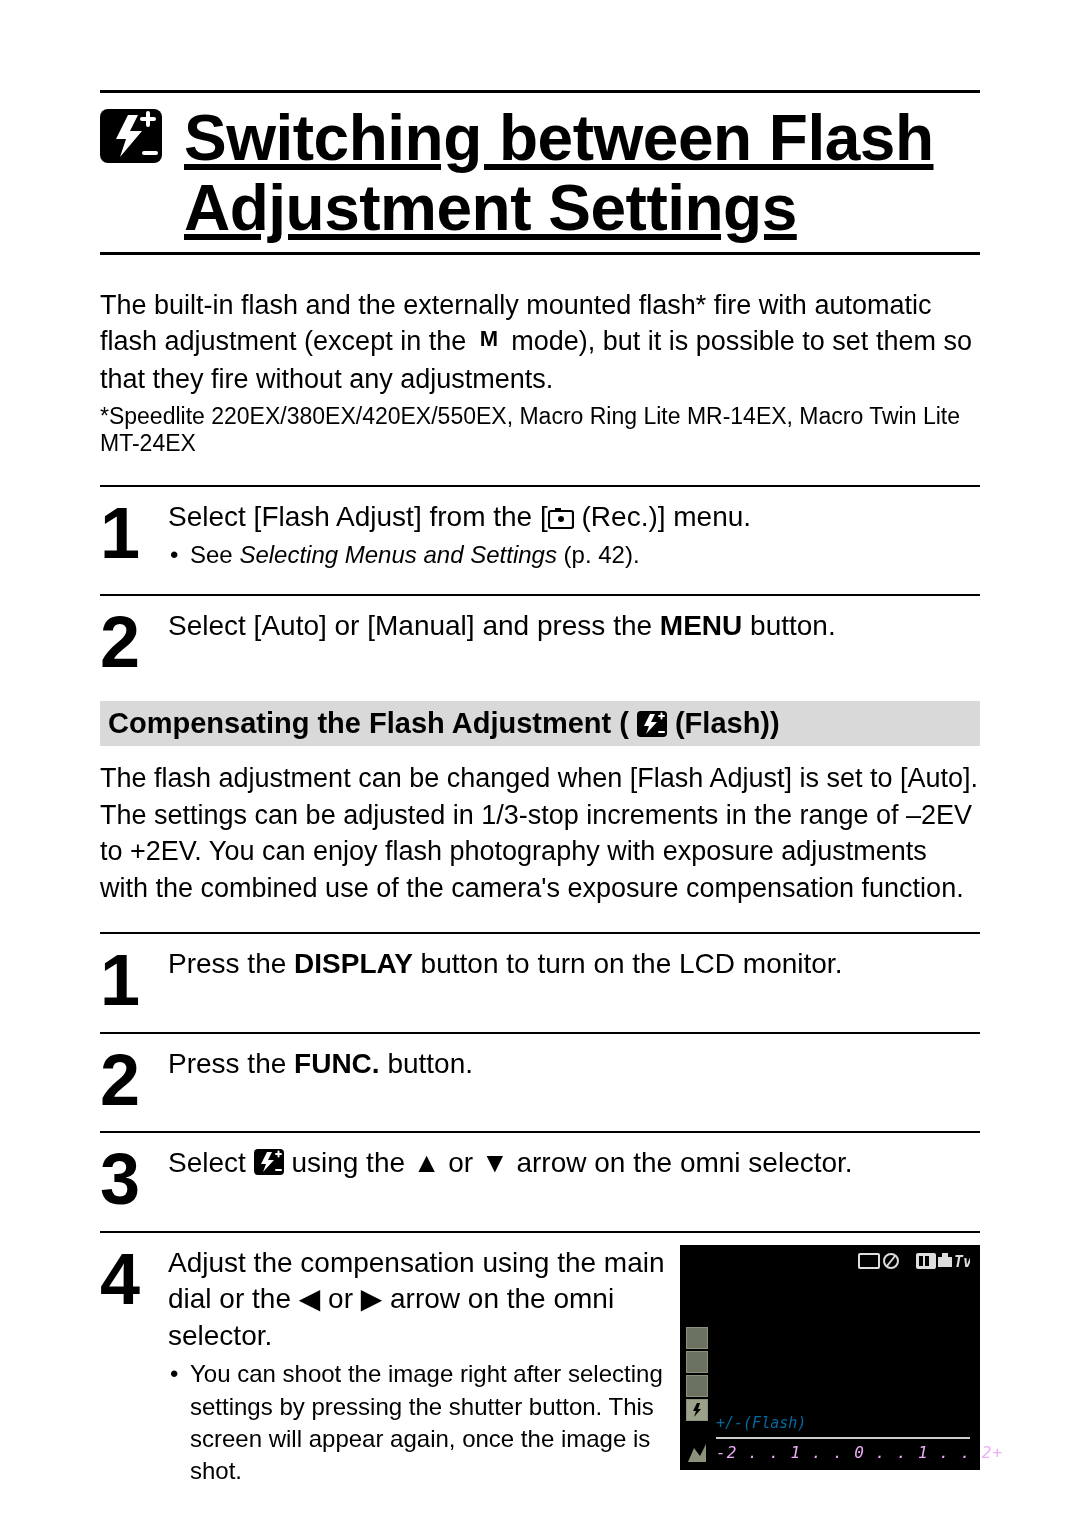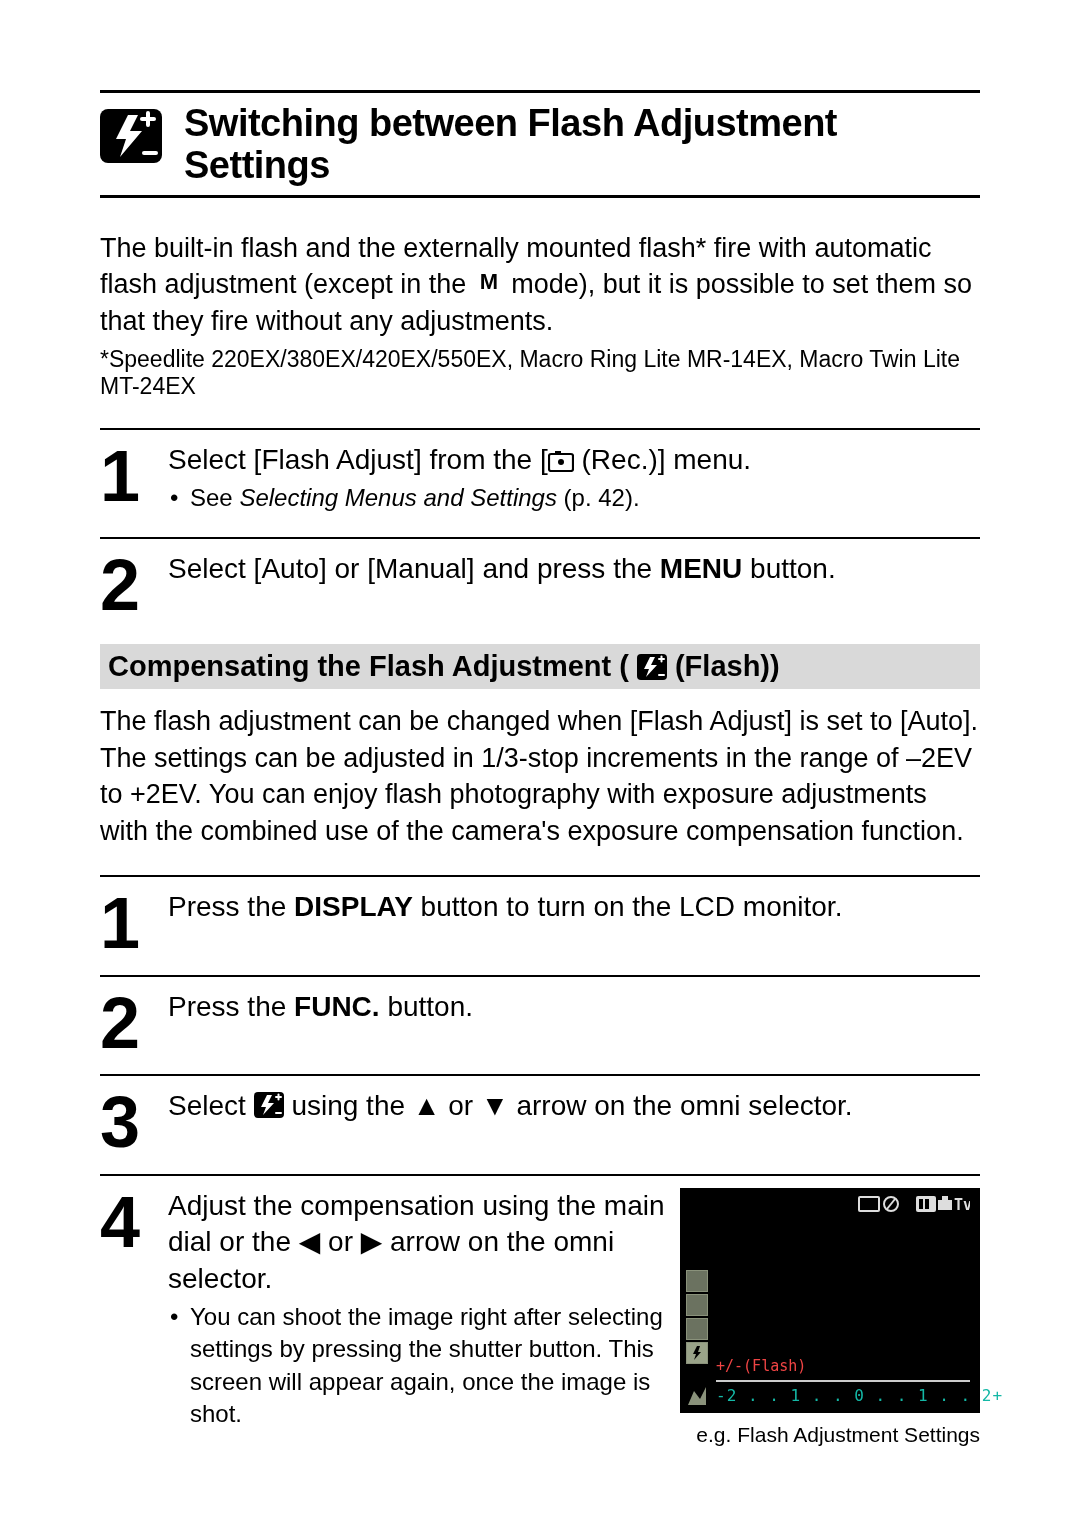--- a/index.html
+++ b/index.html
@@ -1,21 +1,21 @@
 <!DOCTYPE html>
 <html><head>
 <meta charset="utf-8">
 <style>
   * { box-sizing: border-box; margin: 0; padding: 0; }
   html, body { width: 1080px; background: #fff; font-family: "Helvetica Neue", Helvetica, Arial, sans-serif; color: #000; }
   .page { padding: 90px 100px 60px 100px; }
   .title-block { border-top: 3px solid #000; border-bottom: 3px solid #000; padding: 10px 0 8px 0; margin-bottom: 32px; }
   .title-row { display: flex; align-items: flex-start; gap: 22px; }
   .title-icon { width: 62px; height: 54px; flex: 0 0 62px; margin-top: 6px; }
-  .title-text { font-size: 38px; font-weight: 800; line-height: 1.1; letter-spacing: -0.5px; }
+  .title-text { font-size: 64px; font-weight: 800; line-height: 1.1; letter-spacing: -0.5px; text-decoration: underline; }
   .intro { font-size: 27px; line-height: 1.35; font-weight: 400; }
   .intro .mode-m { display:inline-block; vertical-align: -1px; }
   .footnote { font-size: 23px; margin-top: 6px; margin-bottom: 28px; }
 
   .steps { }
   .step { display: flex; border-top: 2px solid #000; padding: 12px 0 22px 0; }
   .step-num { font-size: 72px; font-weight: 900; line-height: 0.8; width: 60px; flex: 0 0 60px; padding-top: 6px; }
   .step-body { flex: 1; margin-left: 8px; }
   .step-head { font-size: 28px; line-height: 1.3; }
   .bullet { font-size: 24px; line-height: 1.35; padding-left: 22px; position: relative; margin-top: 4px; }
@@ -28,28 +28,28 @@
   .sub-desc { font-size: 27px; line-height: 1.35; margin-bottom: 26px; }
 
   .inline-icon { display: inline-block; vertical-align: -3px; }
   .rec-icon { width: 26px; height: 22px; }
   .flash-icon-small { width: 30px; height: 26px; }
 
   .step4-wrap { display: flex; gap: 8px; }
   .step4-text { flex: 1; }
   .step4-fig { width: 300px; flex: 0 0 300px; }
 
-  .lcd { width: 300px; height: 225px; background: #000; border: 2px solid #000; position: relative; color: #eee; font-family: monospace; }
+  .lcd { width: 300px; height: 225px; background: #000; border: 2px solid #000; position: relative; color: #eee; font-family: monospace; font-style: italic; }
   .lcd-top { position: absolute; top: 6px; right: 8px; display: flex; gap: 16px; align-items: center; }
   .lcd-left { position: absolute; left: 4px; top: 80px; display: flex; flex-direction: column; gap: 2px; }
   .lcd-left .li { width: 22px; height: 22px; background: #6b7260; border: 1px solid #8a927b; font-size: 10px; color:#000; display:flex; align-items:center; justify-content:center; }
   .lcd-left .li.sel { background: #9aa389; }
-  .lcd-label { position: absolute; left: 34px; bottom: 36px; font-size: 15px; color: #ef4444; }
+  .lcd-label { position: absolute; left: 34px; bottom: 36px; font-size: 15px; color: #0369a1; }
   .lcd-scale-wrap { position: absolute; left: 34px; right: 8px; bottom: 6px; border-top: 2px solid #ccc; padding-top: 4px; }
-  .lcd-scale { font-size: 16px; letter-spacing: 1px; color: #14b8a6; white-space: pre; text-align: center; }
+  .lcd-scale { font-size: 16px; letter-spacing: 1px; color: #f0abfc; white-space: pre; text-align: center; }
   .lcd-corner { position: absolute; left: 4px; bottom: 4px; width: 22px; height: 22px; }
   .top-badge { display:flex; align-items:center; gap:2px; }
   .top-badge svg { display:block; }
   .caption { font-size: 21px; text-align: right; margin-top: 10px; }
 </style>
 </head>
 <body>
 
 <div class="page">
 
@@ -208,21 +208,20 @@
               <div class="lcd-label">+/-(Flash)</div>
               <div class="lcd-scale-wrap">
                 <div class="lcd-scale">-2 . . 1 . . 0 . . 1 . . 2+</div>
               </div>
               <span class="lcd-corner">
                 <svg width="22" height="22" viewBox="0 0 22 22">
                     <polygon points="2,20 8,6 14,14 20,2 20,20" fill="#8a927b"></polygon>
                   </svg>
               </span>
             </div>
-            <div class="caption">e.g. Flash Adjustment Settings</div>
           </div>
         </div>
       </div>
     </div>
 
   </div>
 
 </div>
 
 </body></html>

